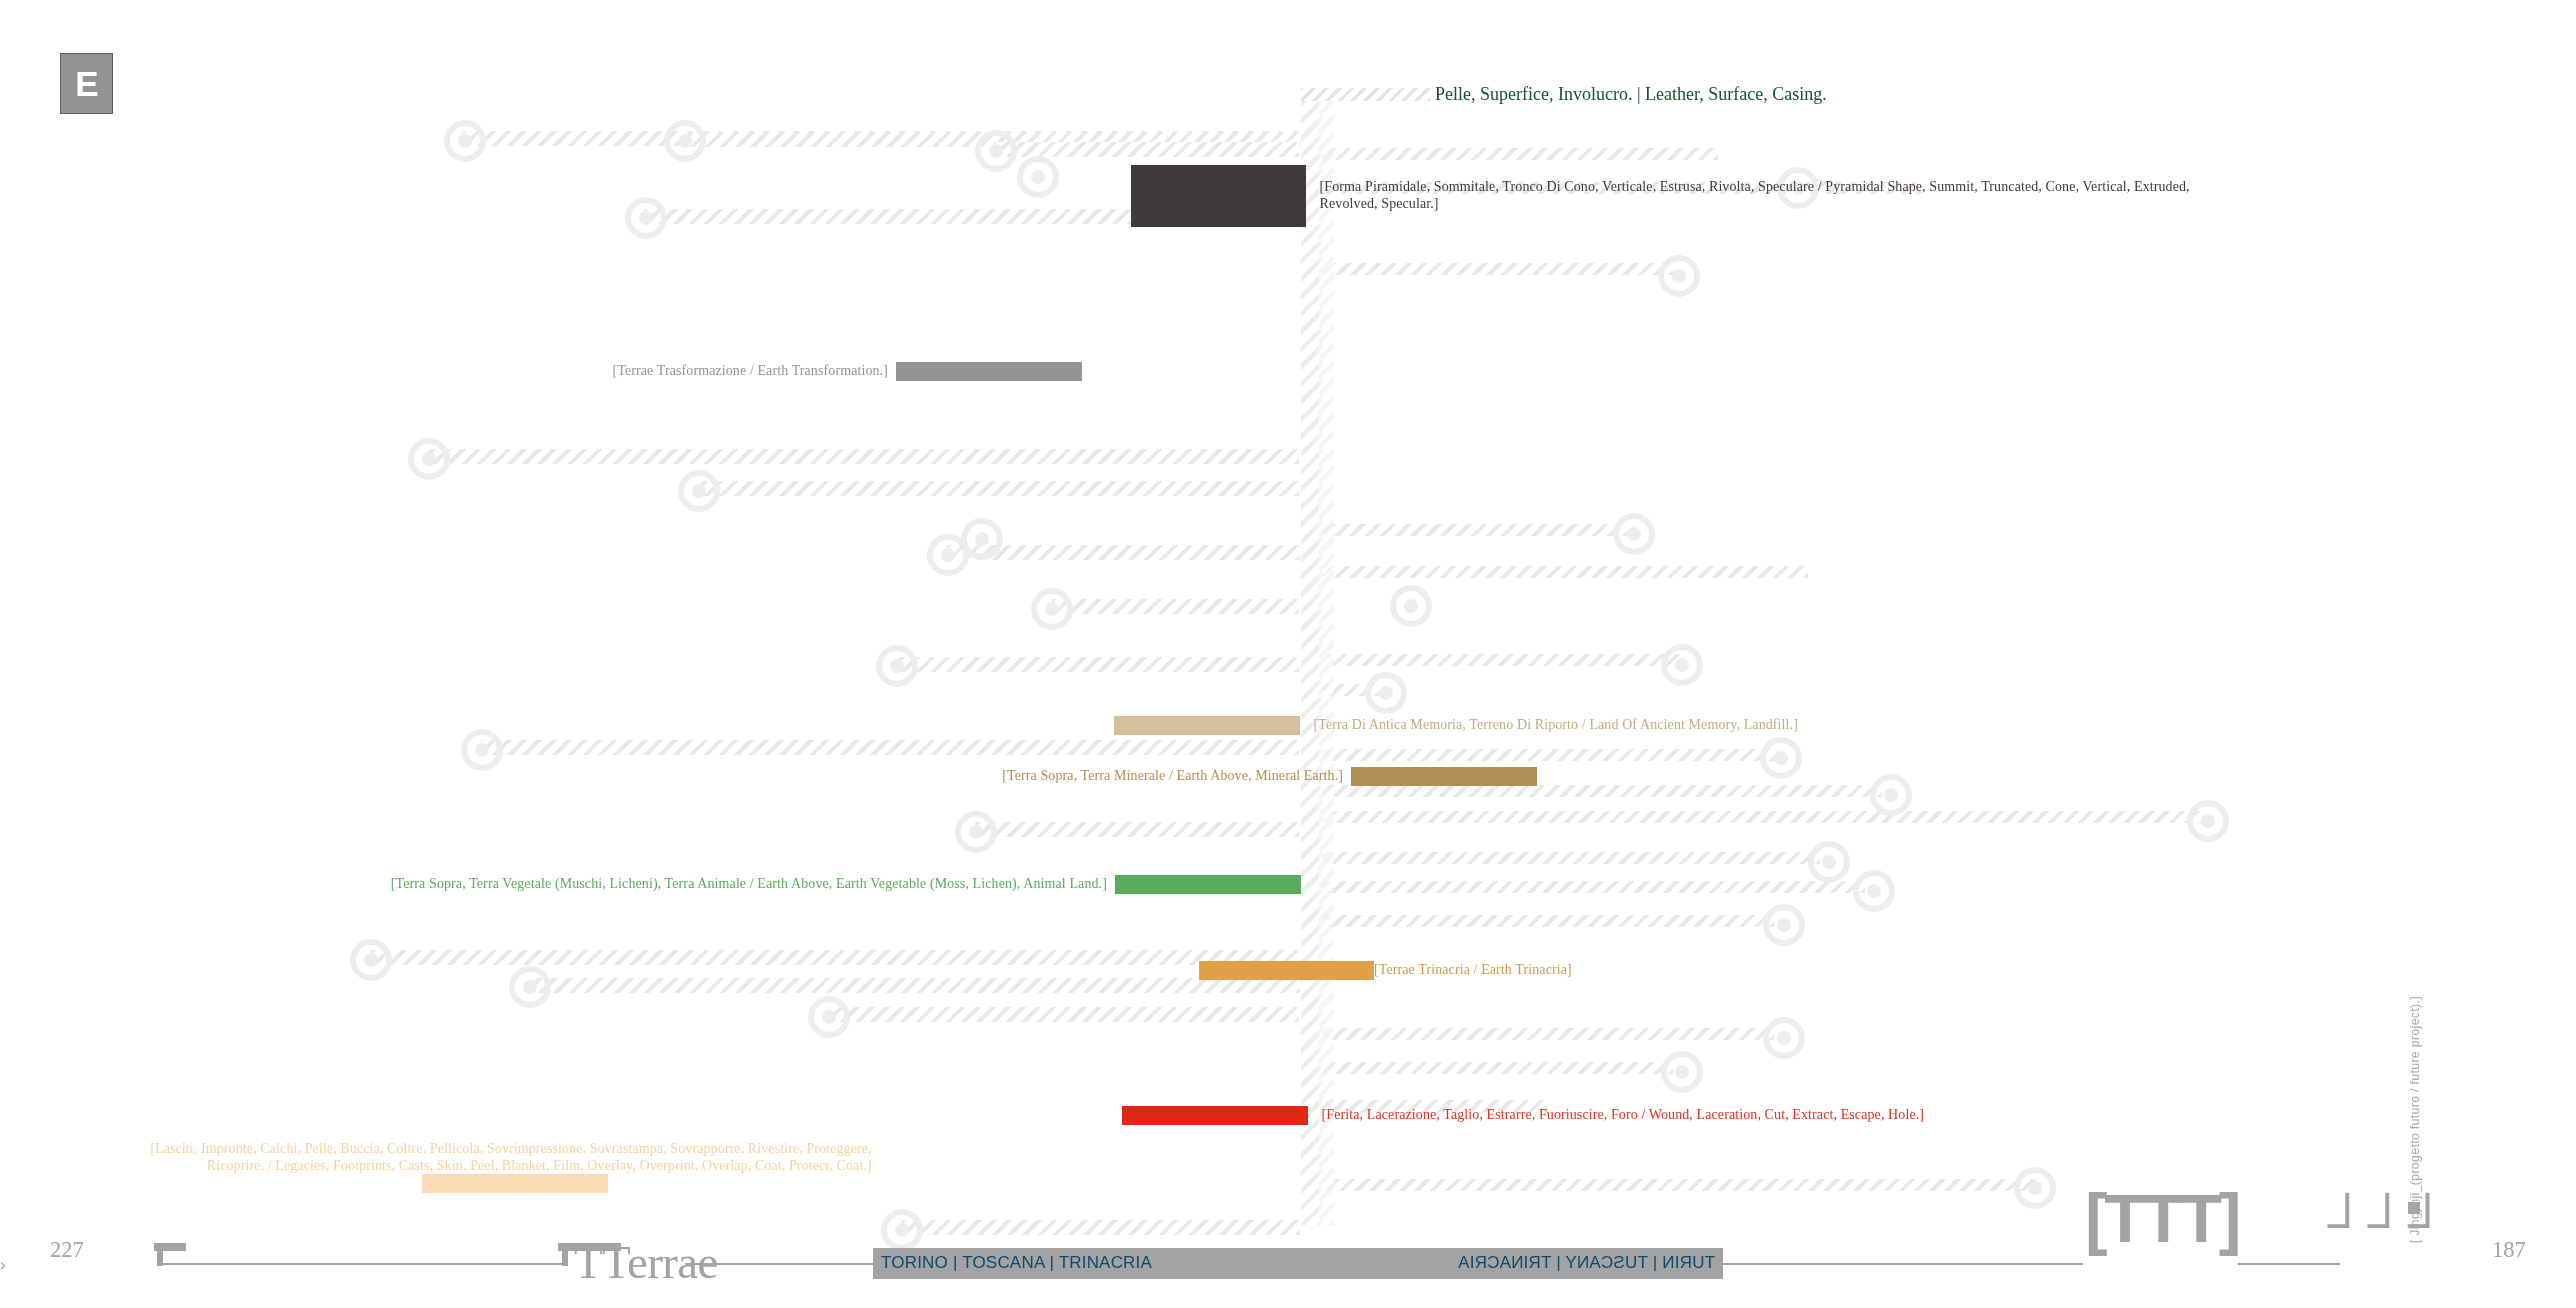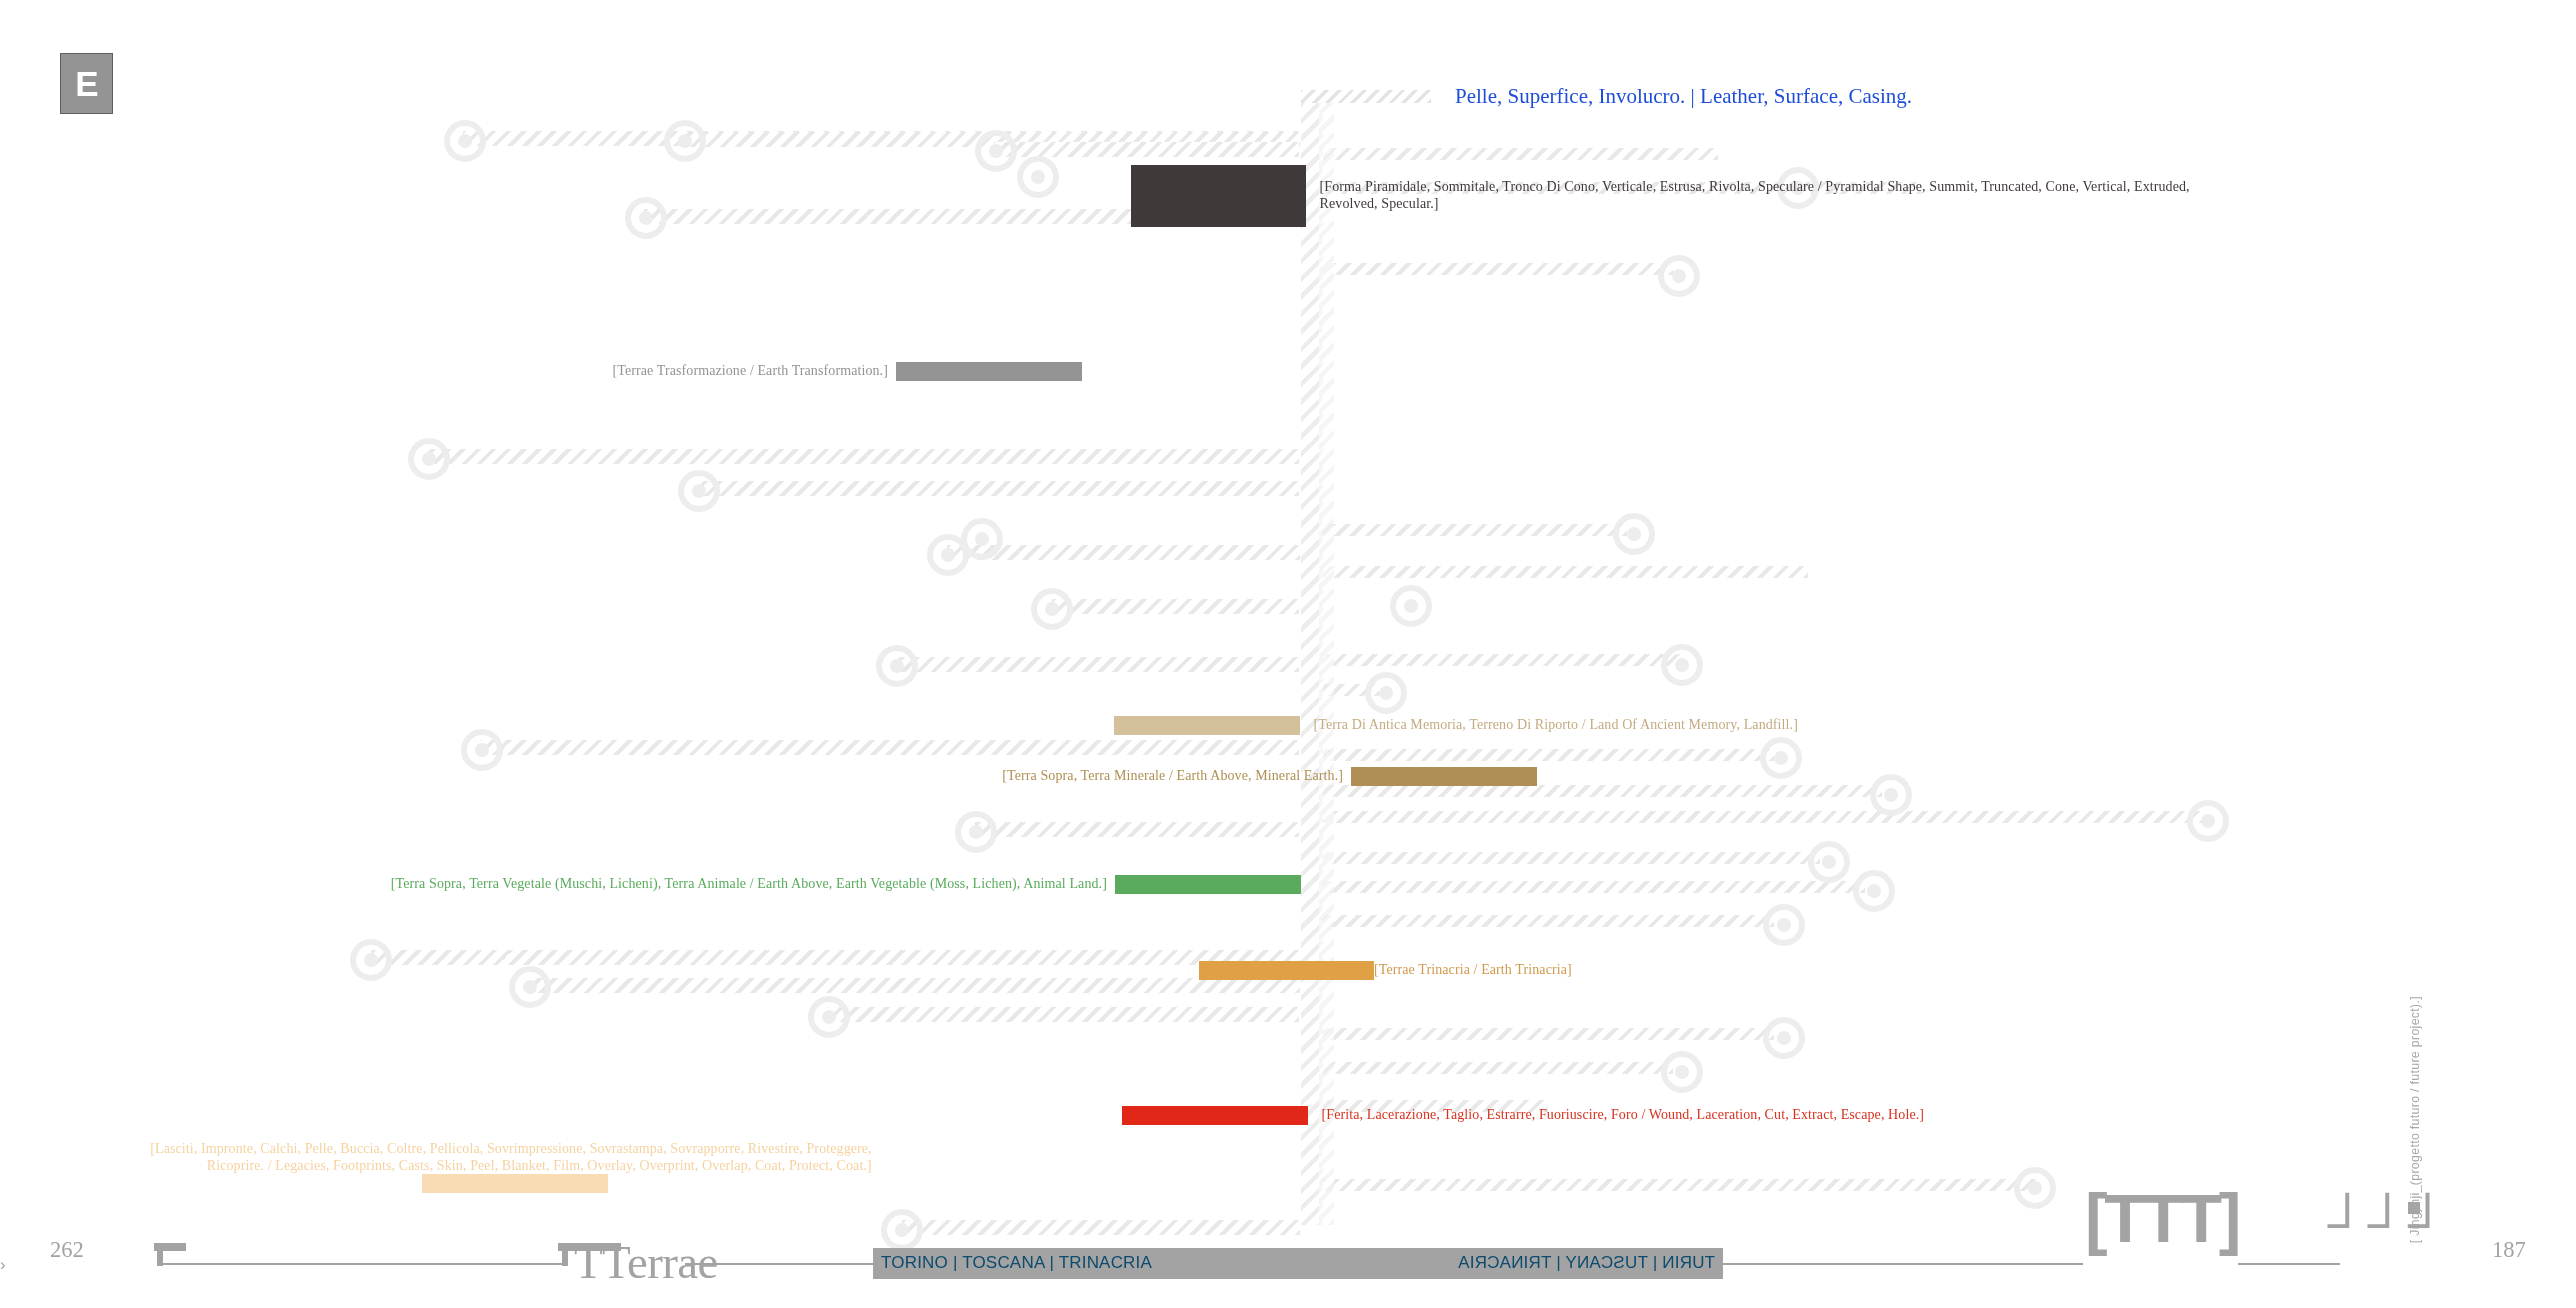--- a/index.html
+++ b/index.html
@@ -65,22 +65,22 @@
 
   .ghost-head{
     position:absolute;left:1301px;top:84px;display:flex;align-items:center;
   }
   .ghost-head .hb{
     width:130px;height:13.6px;
     background-image:repeating-linear-gradient(
       -45deg,#e4e4e4 0px,#e4e4e4 3.4px,#ffffff 3.4px,#ffffff 9px);
   }
   .ghost-head .gt{
-    font-family:"Liberation Serif", serif;font-size:21px;color:#1d4ed8;
-    margin-left:24px;white-space:nowrap;
+    font-family:"Liberation Serif", serif;font-size:18px;color:#14532d;
+    margin-left:4px;white-space:nowrap;
   }
 
   
   .footer{position:absolute;left:0;top:1232px;width:2576px;height:76px;}
   .pg{
     position:absolute;font-family:"Liberation Serif", serif;
     font-size:22.6px;color:#a3a3a3;top:1237px;
   }
   .pg.l{left:50px;}
   .pg.r{left:2492px;}
@@ -240,21 +240,21 @@
         <div class="row-label" style="color: rgb(216, 50, 31);">[Ferita, Lacerazione, Taglio, Estrarre, Fuoriuscire, Foro / Wound, Laceration, Cut, Extract, Escape, Hole.]</div>
       </div>
       <div class="row left" style="top: 1141px; left: 0px; transform: translateX(0px); width: 1030px; flex-direction: column;">
         <div class="row-label" style="color: rgb(246, 210, 160); line-height: 1.18;">[Lasciti, Impronte, Calchi, Pelle, Buccia, Coltre, Pellicola, Sovrimpressione, Sovrastampa, Sovrapporre, Rivestire, Proteggere,<div style="padding-left: 8px;">Ricoprire. / Legacies, Footprints, Casts, Skin, Peel, Blanket, Film, Overlay, Overprint, Overlap, Coat, Protect, Coat.]</div></div>
         <div class="bar" style="width: 186px; background: rgb(250, 220, 180);"></div>
       </div>
     </div>
 
   <div class="footer"></div>
 
-  <div class="pg l">262</div>
+  <div class="pg l">227</div>
   <div class="pg r">187</div>
 
   <div class="tmark" style="left:154px;top:1243px;width:32px;height:8px;background:#a3a3a3;"></div>
   <div class="tmark" style="left:157px;top:1243px;width:5.7px;height:22.6px;background:#a3a3a3;"></div>
   <div class="fline" style="left:157px;width:406px;"></div>
   <div class="arrow">›</div>
 
   <div class="tmark" style="left:558px;top:1243px;width:63px;height:8px;background:#a3a3a3;"></div>
   <div class="tmark" style="left:562px;top:1243px;width:5.7px;height:22.6px;background:#a3a3a3;"></div>
 

